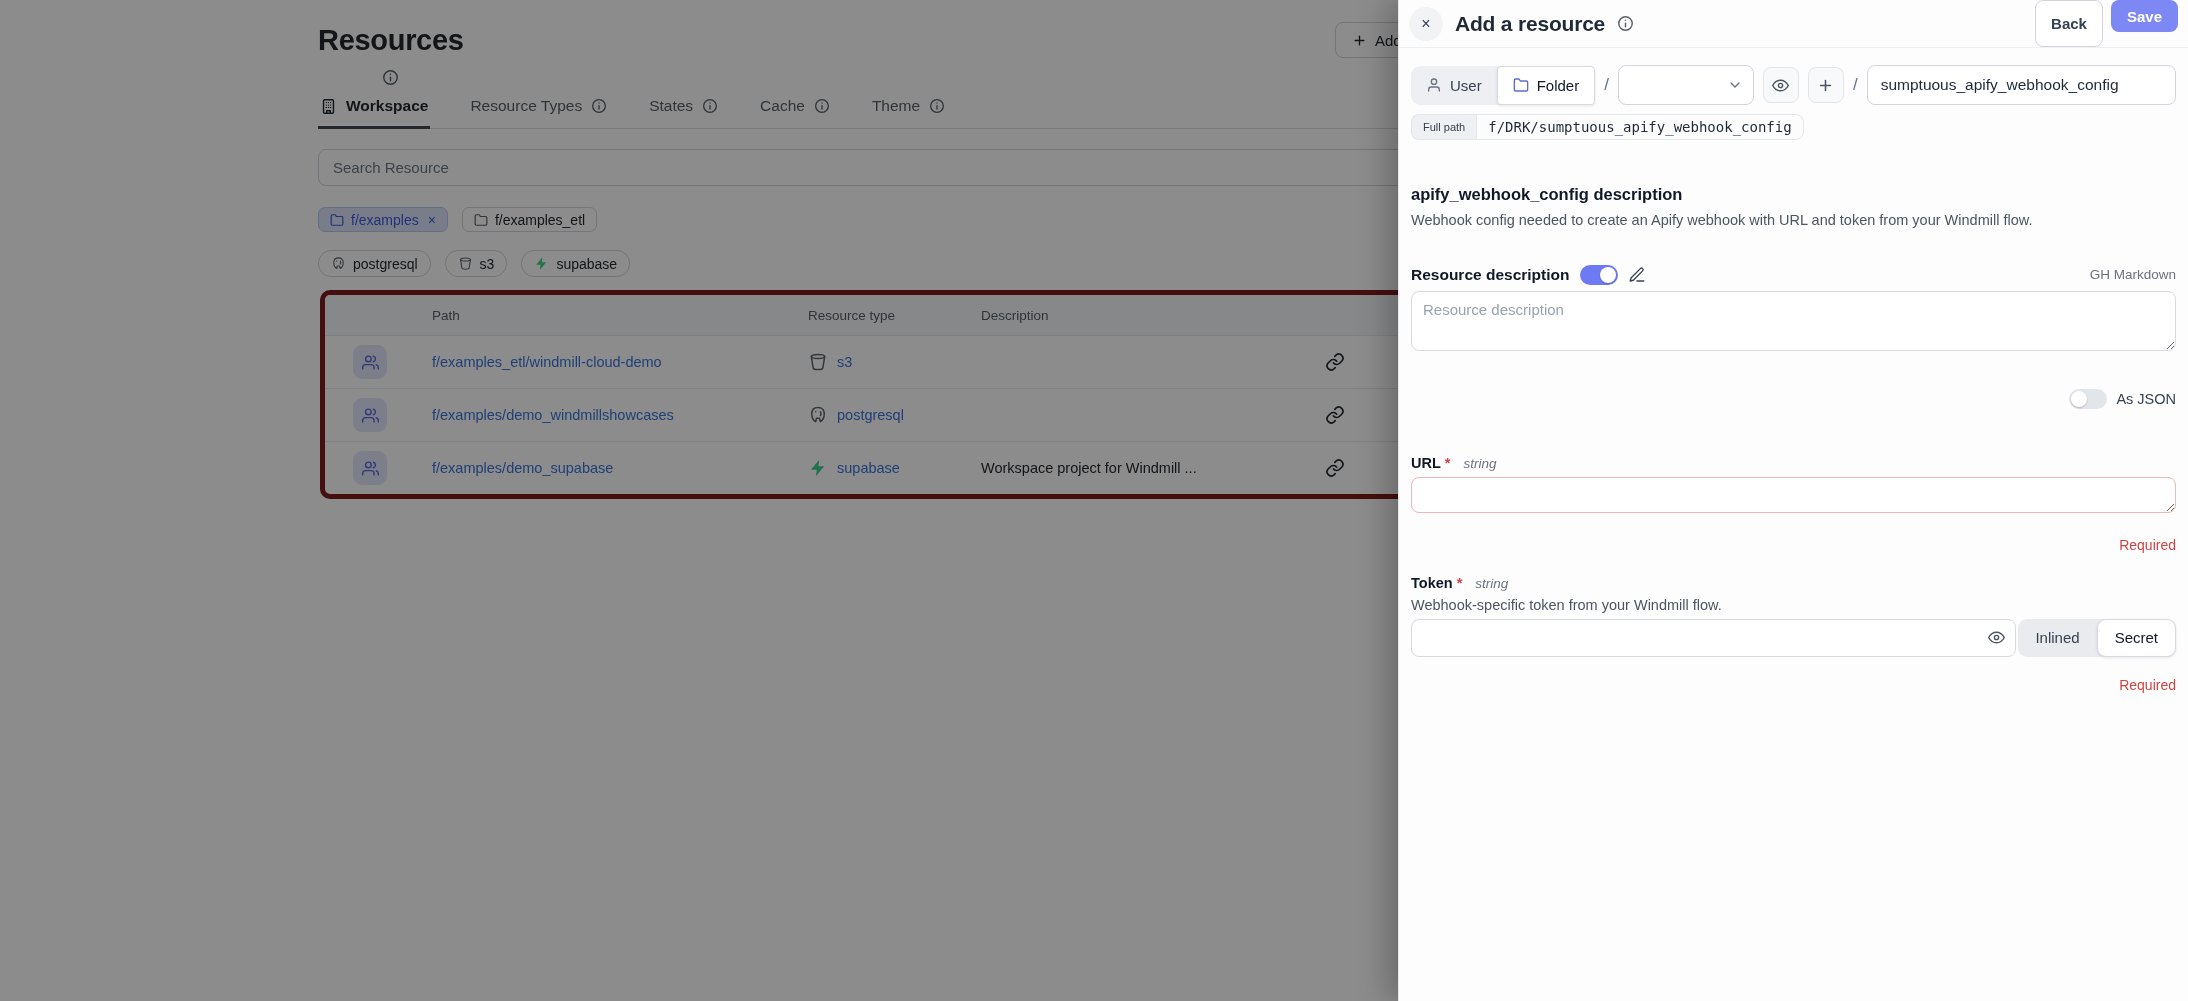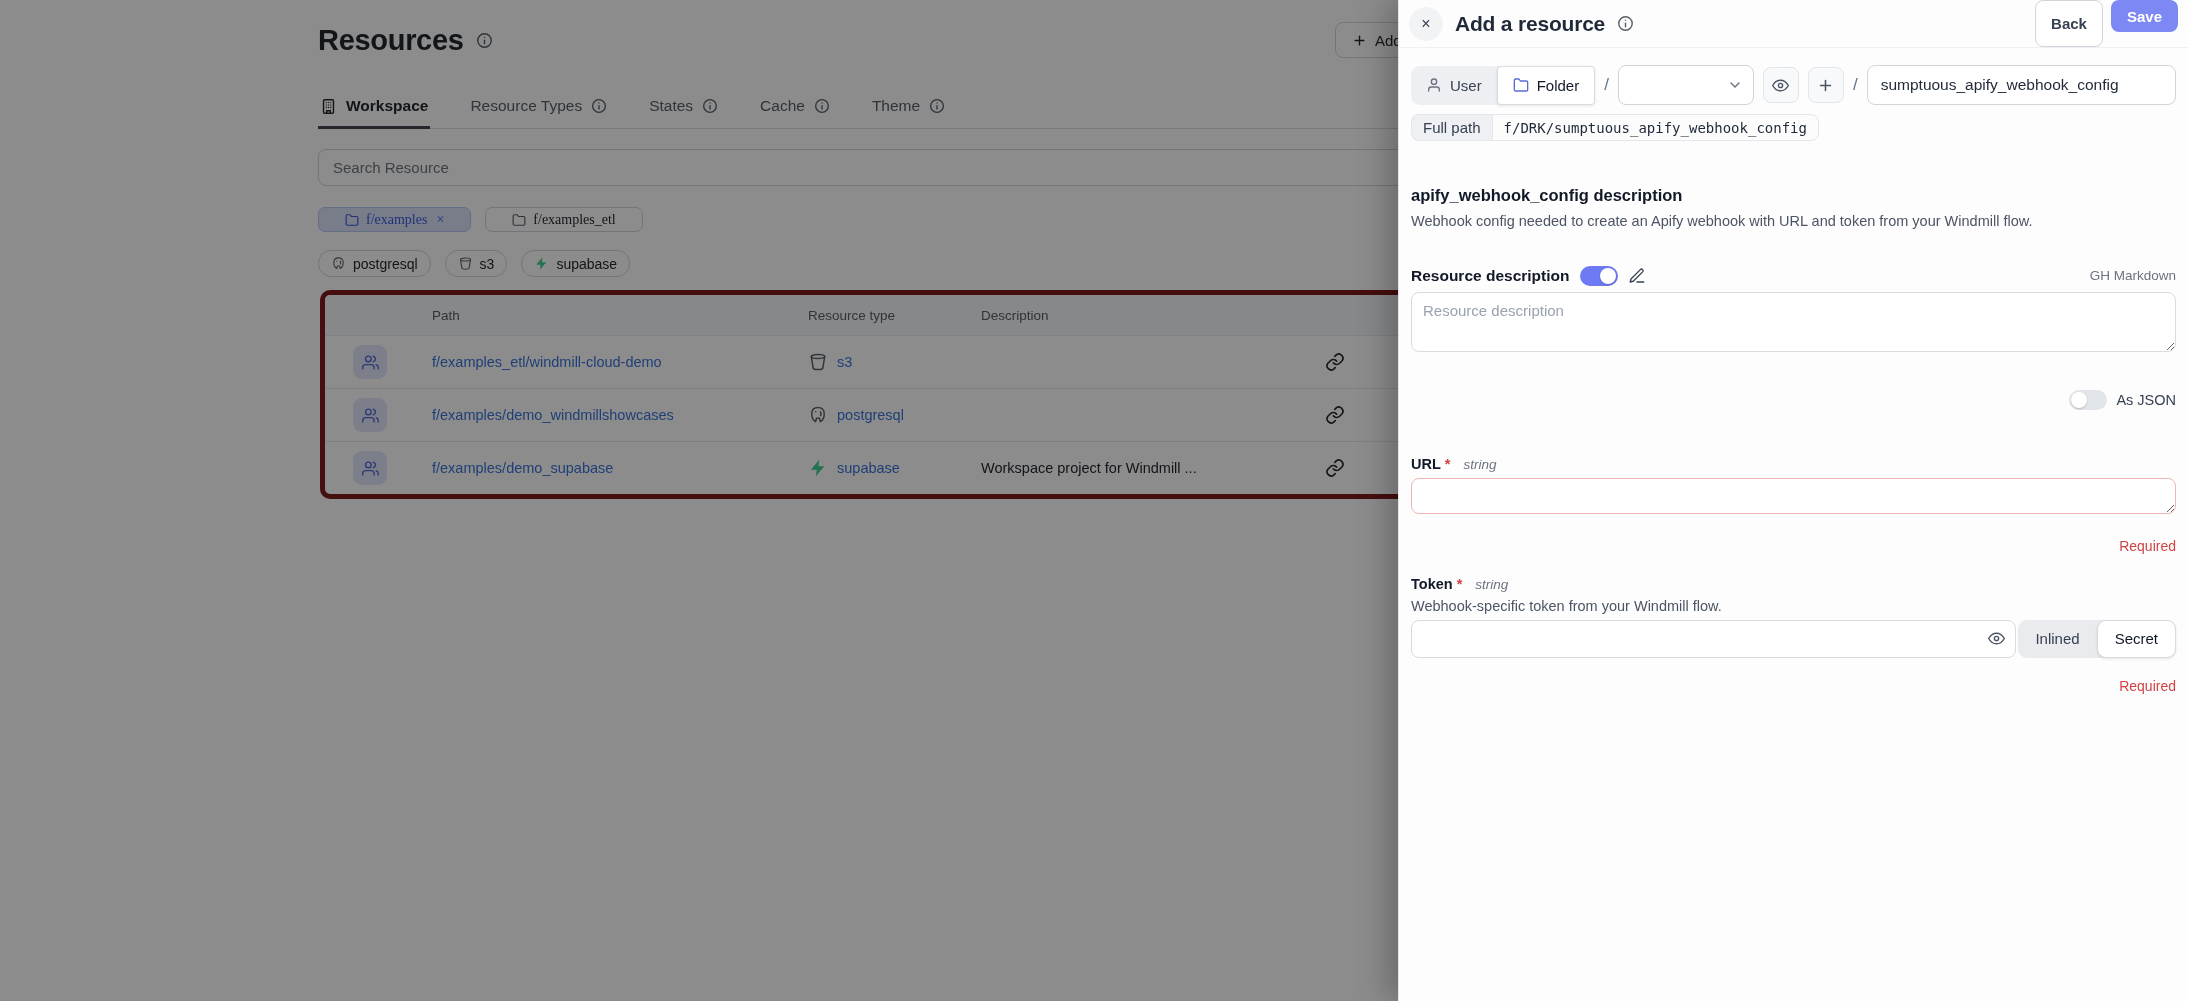--- a/index.html
+++ b/index.html
@@ -2,21 +2,21 @@
 <html><head>
 <meta charset="utf-8">
 <style>
   * { box-sizing: border-box; margin: 0; padding: 0; }
   html,body { width:2188px; height:1001px; }
   body { font-family:"Liberation Sans", sans-serif; background:#fff; overflow:hidden; }
   .screen { position:relative; width:2188px; height:1001px; background:#fff; overflow:hidden; }
 
   
   .page-inner { position:absolute; left:318px; top:0; width:1612px; height:100%; z-index:1; }
-  .page-title-row { position:absolute; left:0; top:24px; display:flex; align-items:center; gap:12px; }
+  .page-title-row { position:absolute; left:0; top:24px; display:flex; align-items:center; gap:12px;flex-direction:column; }
   .page-title { font-size:29px; font-weight:800; color:#24292f; letter-spacing:-0.3px; }
   .info-ic { width:17px; height:17px; color:#57606a; flex:0 0 auto; }
   .add-btn { position:absolute; left:1017px; top:22px; display:flex; align-items:center; gap:8px;
     height:36px; padding:0 16px; background:#fff; border:1px solid #d0d7de; border-radius:8px;
     font-size:15px; color:#24292f; white-space:nowrap; }
   .add-btn svg { width:15px; height:15px; }
 
   .tabs { position:absolute; left:0; top:97px; width:1612px; display:flex; gap:38px;
     border-bottom:1px solid #d8dee4; }
   .tab { display:flex; align-items:center; gap:9px; padding:0 2px 13px 2px; font-size:15.5px;
@@ -27,22 +27,22 @@
   .tab .info-ic { width:16px; height:16px; }
 
   .search { position:absolute; left:0; top:149px; width:1600px; height:37px; border:1px solid #d0d7de;
     border-radius:8px; padding:0 14px; font-size:15px; color:#24292f; background:#fff;
     font-family:"Liberation Sans", sans-serif; }
   .search::placeholder { color:#6e7781; }
 
   .chip-row { position:absolute; left:0; display:flex; gap:14px; align-items:center; }
   .folder-chips { top:207px; }
   .type-chips { top:250px; }
-  .chip { display:inline-flex; align-items:center; gap:7px; height:25px; padding:0 26px;
-    border-radius:7px; font-size:14px; background:#fff; border:1px solid #d0d7de; color:#24292f;font-family:Liberation Serif, serif; }
+  .chip { display:inline-flex; align-items:center; gap:7px; height:25px; padding:0 11px;
+    border-radius:7px; font-size:14px; background:#fff; border:1px solid #d0d7de; color:#24292f; }
   .chip svg { width:14px; height:14px; }
   .chip.sel { background:#dde4fb; border-color:#b9c6f5; color:#3b5bdb; }
   .chip.sel svg { color:#3b5bdb; }
   .chip .rm { font-size:14px; line-height:1; color:#3b5bdb; margin-left:2px; cursor:pointer; }
   .pill { display:inline-flex; align-items:center; gap:7px; height:27px; padding:0 12px;
     border-radius:13px; font-size:14px; background:#fff; border:1px solid #d0d7de; color:#24292f; }
   .pill svg { width:15px; height:15px; }
 
   .res-table { position:absolute; left:2px; top:290px; width:1609px; background:#fff;
     border:5px solid #7f1d1d; border-radius:10px; overflow:hidden; }
@@ -92,21 +92,21 @@
     display:flex; align-items:center; justify-content:flex-end; padding:0 10px; cursor:pointer; }
   .f-select svg { width:16px; height:16px; color:#6b7280; }
   .sq-btn { width:36px; height:36px; background:#f8f9fa; border:1px solid #e2e5e9; border-radius:8px;
     display:flex; align-items:center; justify-content:center; color:#4b5563; cursor:pointer; }
   .sq-btn svg { width:17px; height:17px; }
   .name-input { flex:1; height:40px; border:1px solid #d1d5db; border-radius:8px; padding:0 13px;
     font-size:15.5px; color:#1f2937; background:#fff; font-family:"Liberation Sans", sans-serif; }
 
   .fullpath { margin-top:9px; display:inline-flex; align-items:stretch; }
   .fp-label { background:#eef0f3; border:1px solid #e3e6ea; border-right:none; border-radius:8px 0 0 8px;
-    padding:4px 11px; font-size:15px; color:#374151; display:flex; align-items:center; }
+    padding:4px 11px; font-size:11px; color:#374151; display:flex; align-items:center; }
   .fp-value { border:1px solid #e3e6ea; border-radius:0 8px 8px 0; padding:4px 11px; background:#fcfcfd;
     font-family:"DejaVu Sans Mono", monospace; font-size:14px; color:#1f2937; display:flex; align-items:center; }
 
   .schema-heading { margin-top:45px; font-size:16.5px; font-weight:700; color:#111827; }
   .schema-desc { margin-top:7px; font-size:14.5px; color:#4b5563; line-height:1.35; }
 
   .desc-label-row { margin-top:34px; display:flex; align-items:center; gap:10px; }
   .desc-label { font-size:15.5px; font-weight:700; color:#111827; }
   .md-hint { margin-left:auto; font-size:13.5px; color:#6b7280; }
   .pencil { width:18px; height:18px; color:#374151; cursor:pointer; }

